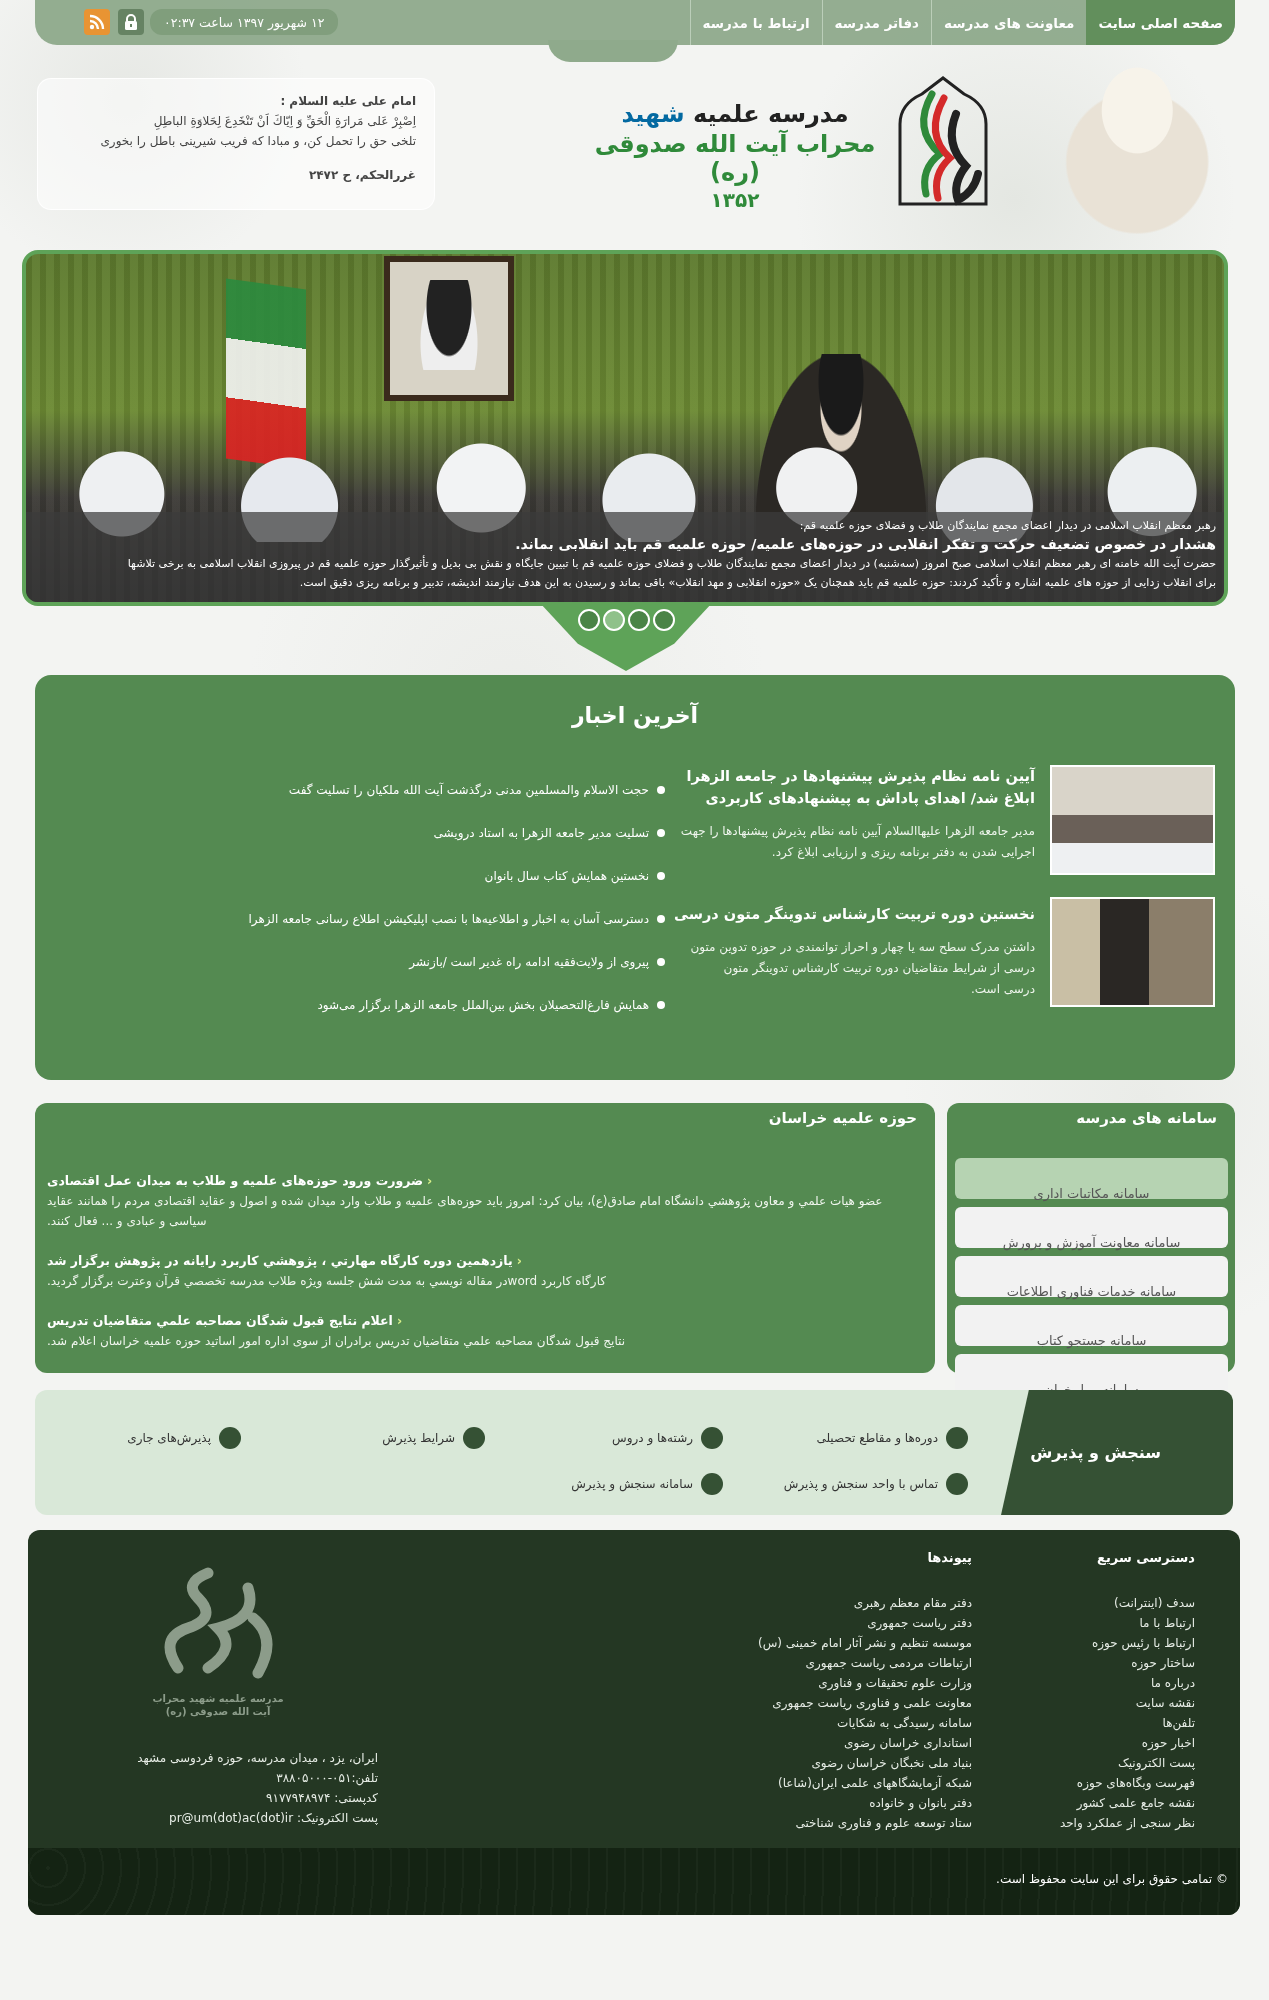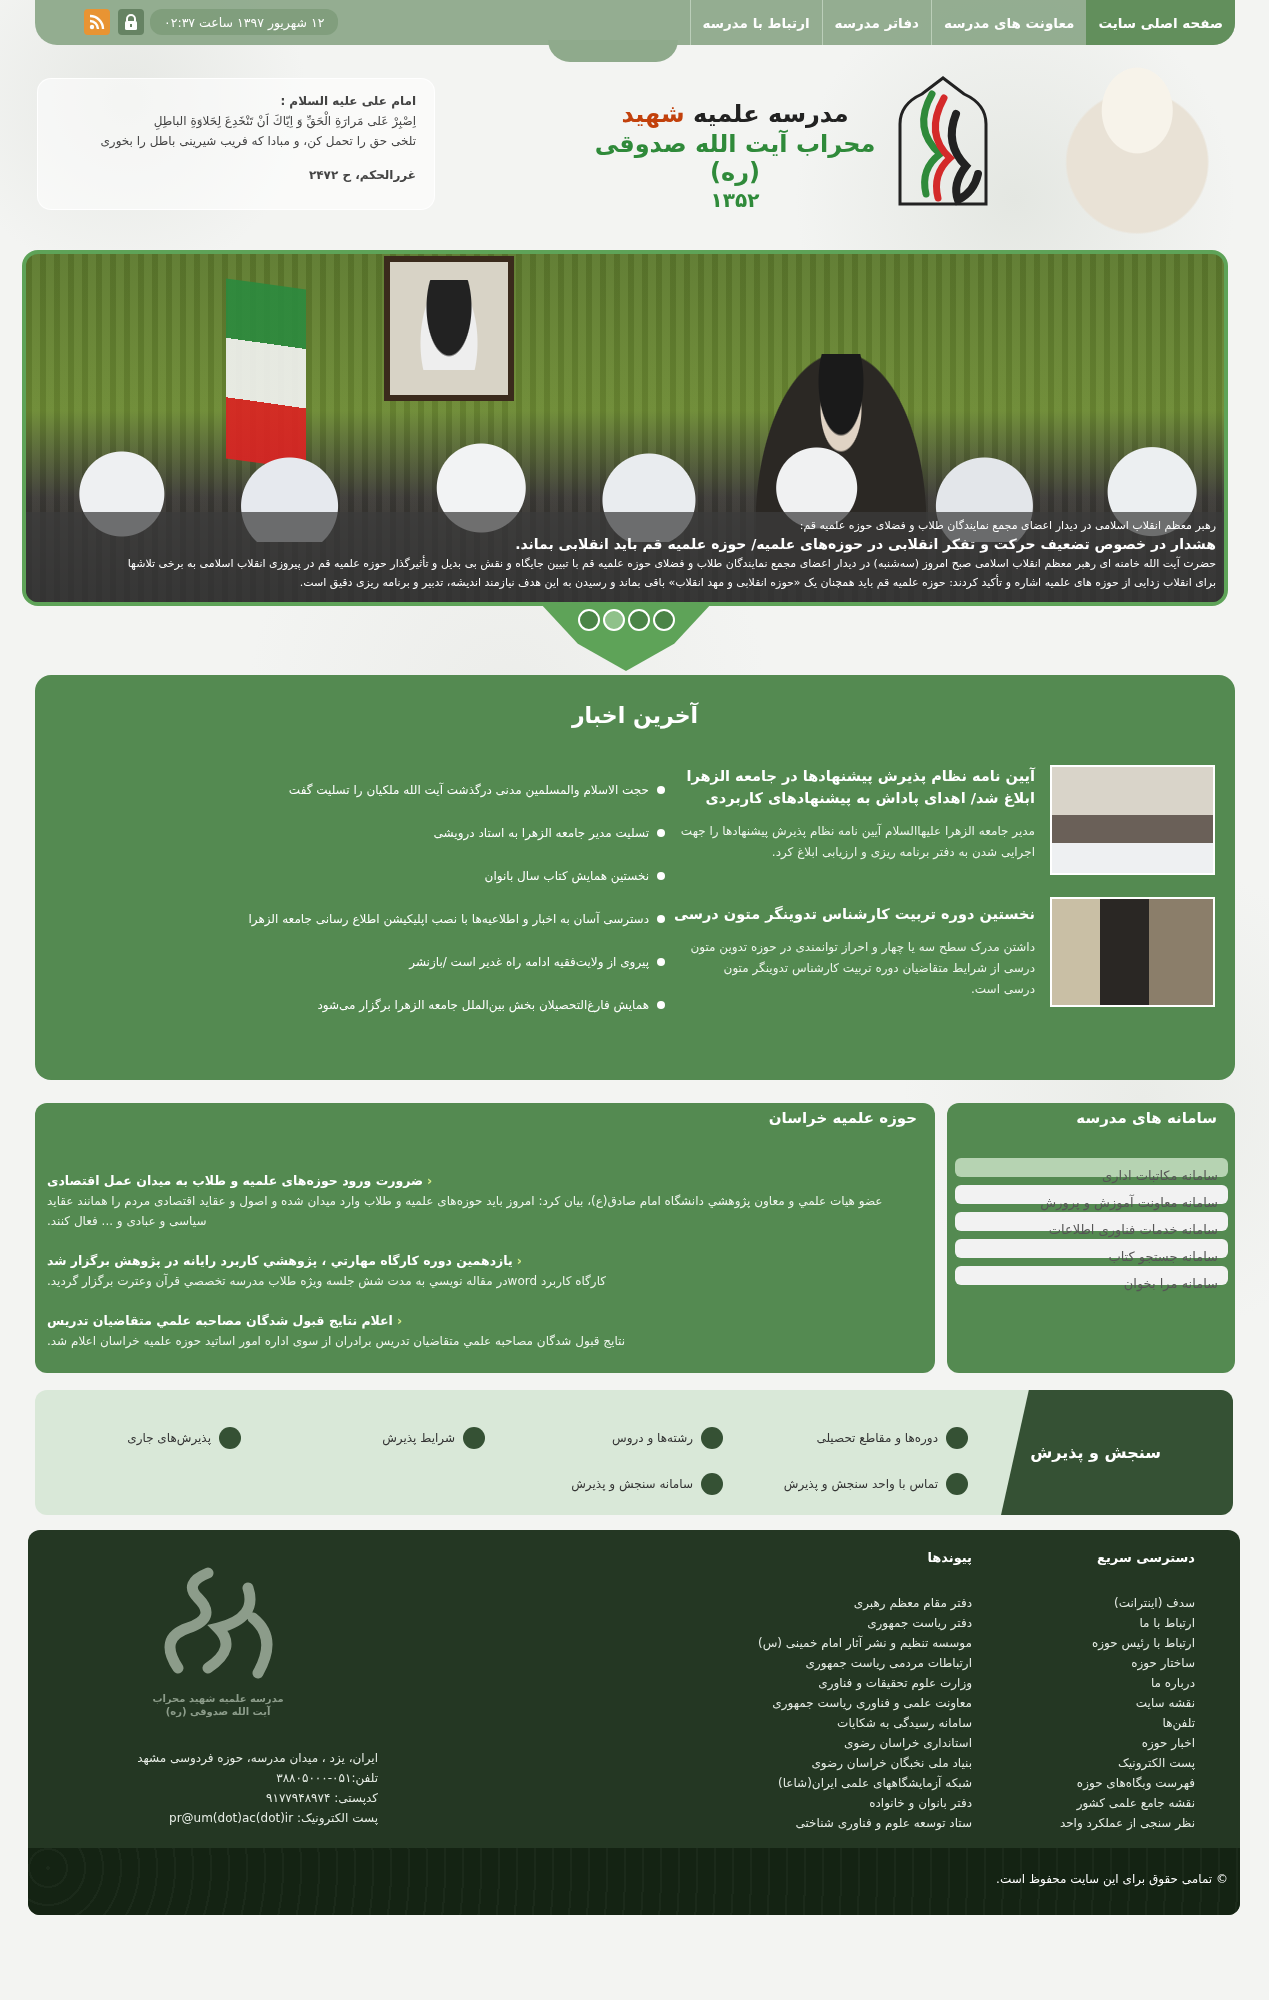--- a/index.html
+++ b/index.html
@@ -53,21 +53,21 @@
     position: absolute; left: 37px; top: 78px; width: 398px; height: 132px;
     background: rgba(255,255,255,0.55); border: 1px solid rgba(255,255,255,0.9);
     border-radius: 14px; padding: 12px 18px; text-align: right; font-size: 12px; line-height: 20px; color: #444;
   }
   .quote-box .q-title { font-weight: bold; color: #444; }
   .quote-box .q-src { font-weight: bold; margin-top: 14px; }
   .brand {
     position: absolute; left: 590px; top: 100px; width: 290px; text-align: center;
   }
   .brand .line1 { font-size: 24px; font-weight: bold; color: #222; letter-spacing: 1px; }
-  .brand .line1 .red { color: #c2410c; }
+  .brand .line1 .red { color: #0369a1; }
   .brand .line2 { font-size: 24px; font-weight: bold; color: #2f8a3a; margin-top: 2px; }
   .brand .line3 { font-size: 20px; font-weight: bold; color: #2f8a3a; margin-top: 2px; }
   .logo-emblem {
     position: absolute; left: 892px; top: 74px; width: 102px; height: 134px;
   }
   .portrait {
     position: absolute; left: 1030px; top: 55px; width: 195px; height: 185px;
     background: radial-gradient(ellipse at 55% 30%, #f7f3ea 0 35px, transparent 36px),
                 radial-gradient(ellipse at 55% 58%, #e9e2d6 0 70px, transparent 72px);
     border-radius: 30px;
@@ -155,22 +155,22 @@
   .news-list li .bullet { width: 8px; height: 8px; background: #fff; border-radius: 50%; flex: none; }
 
   
   .systems {
     position: absolute; left: 947px; top: 1103px; width: 288px; height: 270px;
     background: #548a51; border-radius: 12px;
   }
   .panel-title { position: absolute; right: 18px; top: 6px; color: #fff; font-size: 15px; font-weight: bold; }
   .sys-list { position: absolute; left: 8px; top: 55px; width: 273px; }
   .sys-item {
-    height: 19px; margin-bottom: 8px; background: #f2f2f2; border-radius: 6px;
-    text-align: right; padding: 0 10px; font-size: 13px; line-height: 35px; color: #555; cursor: pointer;
+    height: 41px; margin-bottom: 8px; background: #f2f2f2; border-radius: 6px;
+    text-align: center; padding: 18px 10px; font-size: 13px; line-height: 35px; color: #555; cursor: pointer;
   }
   .sys-item.active { background: #b6d3b2; }
 
   .khorasan {
     position: absolute; left: 35px; top: 1103px; width: 900px; height: 270px;
     background: #548a51; border-radius: 12px; color: #fff;
   }
   .kh-item { position: absolute; right: 18px; width: 870px; text-align: left; margin-top: 16px; }
   .kh-item .h { font-size: 12.5px; font-weight: bold; line-height: 20px; cursor: pointer; }
   .kh-item .h .chev { color: #d8f28a; margin-left: 4px; }

